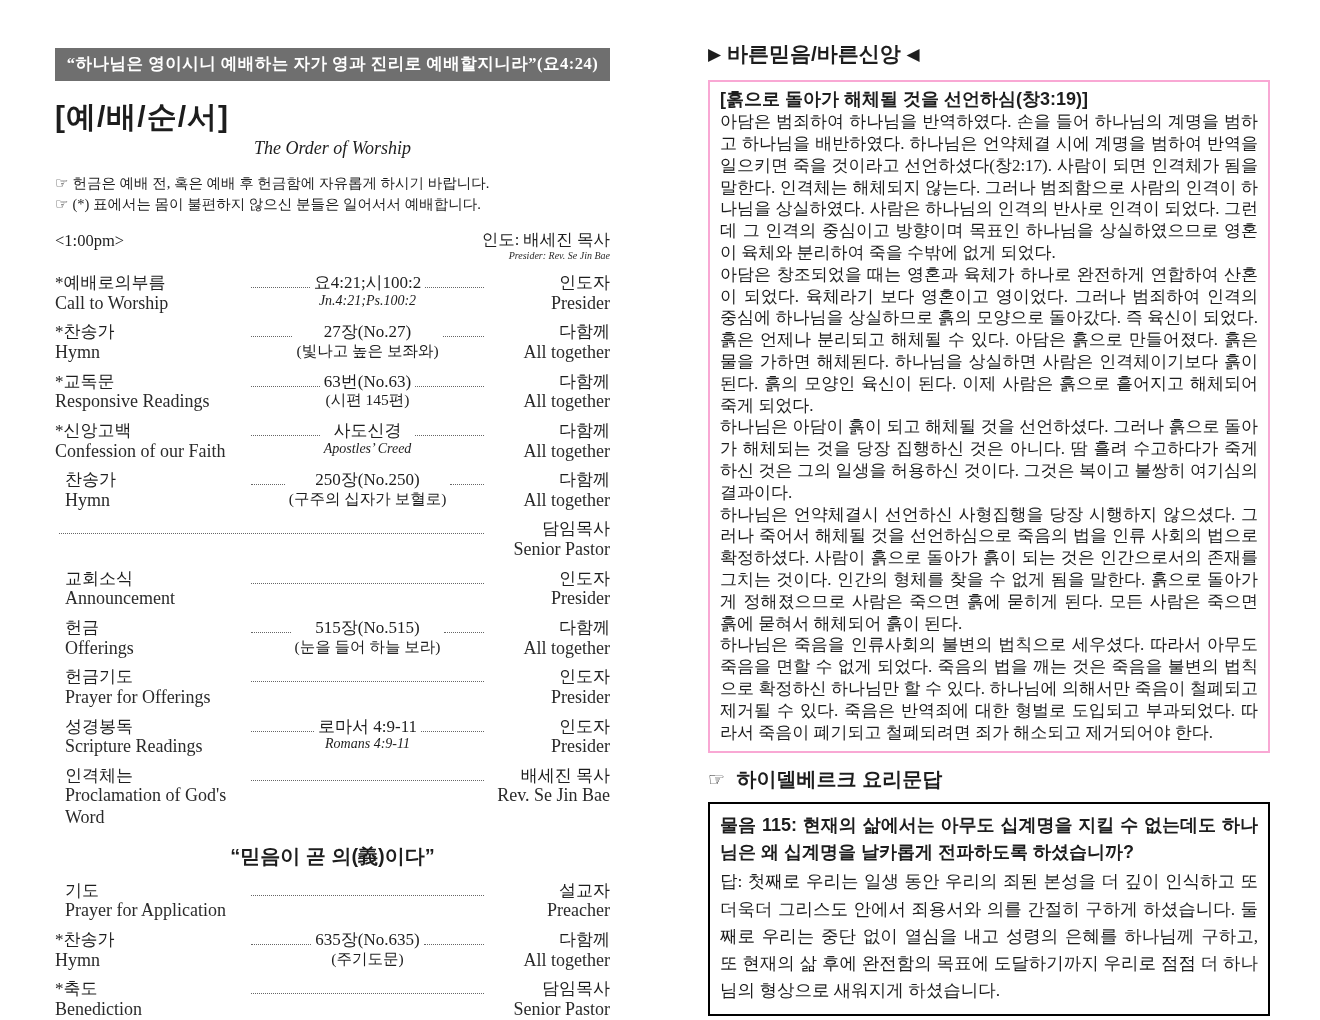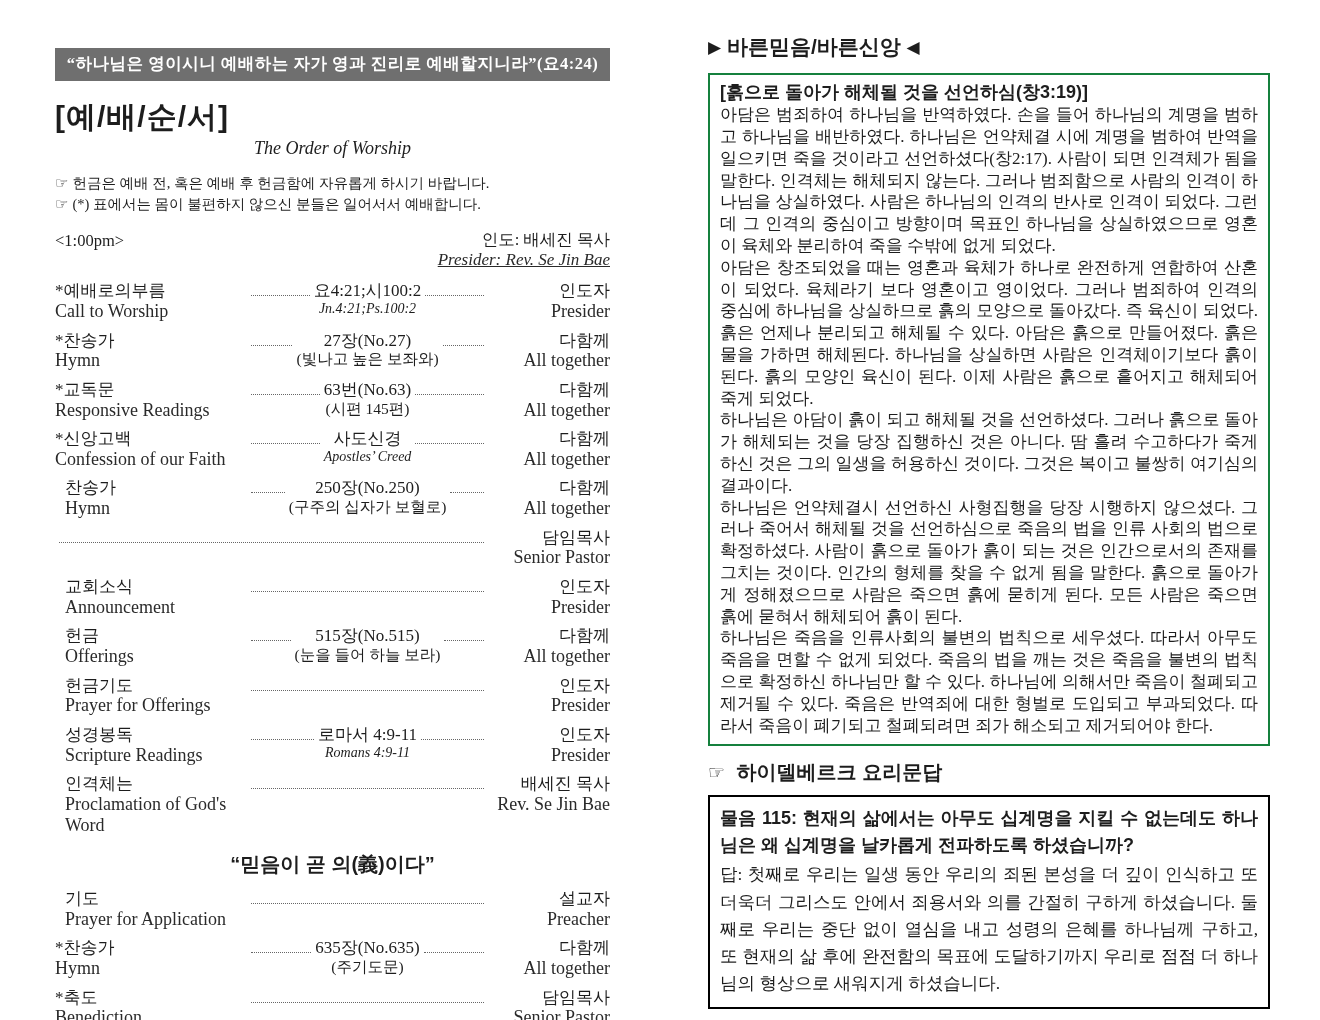--- a/index.html
+++ b/index.html
@@ -13,21 +13,21 @@
           font-size:16.5px;padding:5px 2px 6px;letter-spacing:.5px;}
   .order-title{font-weight:bold;font-size:30px;margin-top:16px;
                font-family:"Liberation Sans","DejaVu Sans",sans-serif;letter-spacing:1px;}
   .order-sub{text-align:center;font-style:italic;font-size:18px;margin-top:0px;}
   .notes{margin-top:14px;font-size:14.5px;line-height:1.4;}
   .note-line{white-space:nowrap;}
   .hand{font-size:15px;margin-right:4px;}
   .time-row{display:flex;justify-content:space-between;align-items:flex-start;margin-top:16px;}
   .time{font-size:16.5px;}
   .presider{text-align:right;font-size:16.5px;line-height:1.15;}
-  .presider .en{font-style:italic;font-size:17px;text-decoration:underline;}
+  .presider .en{font-style:italic;font-size:10px;}
 
   .w-list{margin-top:12px;}
   .w-row{display:flex;align-items:flex-start;margin-bottom:9px;}
   .w-label{width:192px;flex-shrink:0;}
   .w-label.indent{padding-left:10px;width:182px;}
   .kr{font-size:17px;line-height:1.1;}
   .en{font-size:18px;line-height:1.2;color:#2a2a2a;}
   .w-dots{flex:1;border-bottom:1px dotted #666;height:13px;margin:0 4px;min-width:8px;}
   .w-center{flex-shrink:0;text-align:center;max-width:235px;}
   .w-center .sub{font-size:15.5px;line-height:1.15;}
@@ -37,25 +37,25 @@
                 font-family:"Liberation Sans","DejaVu Sans",sans-serif;}
   .next-week{text-align:center;font-weight:bold;font-size:15.5px;margin-top:8px;
              font-family:"Liberation Sans","DejaVu Sans",sans-serif;}
 
   table.readings{width:100%;border-collapse:collapse;margin-top:12px;border:3px solid #000;}
   table.readings td{border:1px solid #000;text-align:center;padding:3px 2px;font-size:15.5px;}
   table.readings td.t{font-weight:bold;font-size:19px;padding:2px;
                       font-family:Liberation Serif, serif;margin-top:24px;}
 
   
-  .col-right{position:absolute;left:708px;top:33px;width:562px;}
+  .col-right{position:absolute;left:708px;top:40px;width:562px;}
   .faith-header{font-weight:bold;font-size:21px;
                 font-family:"Liberation Sans","DejaVu Sans",sans-serif;}
   .faith-header .tri{font-size:17px;vertical-align:1px;}
-  .faith-box{border:2px solid #15803d;margin-top:12px;padding:5px 10px 8px;}
+  .faith-box{border:2px solid #f9a8d4;margin-top:12px;padding:5px 10px 8px;}
   .faith-box .box-title{font-weight:bold;font-size:18px;line-height:1.35;
                         font-family:"Liberation Sans","DejaVu Sans",sans-serif;}
   .faith-box p{margin:0;font-size:17px;line-height:21.8px;text-align:justify;}
   .cat-header{margin-top:13px;font-weight:bold;font-size:20px;
               font-family:"Liberation Sans","DejaVu Sans",sans-serif;}
   .cat-header .hand{font-size:19px;margin-right:6px;}
   .cat-box{border:2px solid #000;margin-top:9px;padding:8px 10px 10px;}
   .cat-box .q{font-weight:bold;font-size:18px;line-height:1.5;text-align:justify;
               font-family:"Liberation Sans","DejaVu Sans",sans-serif;margin:0;}
   .cat-box .a{font-size:17.5px;line-height:1.55;text-align:justify;margin:2px 0 0;}

